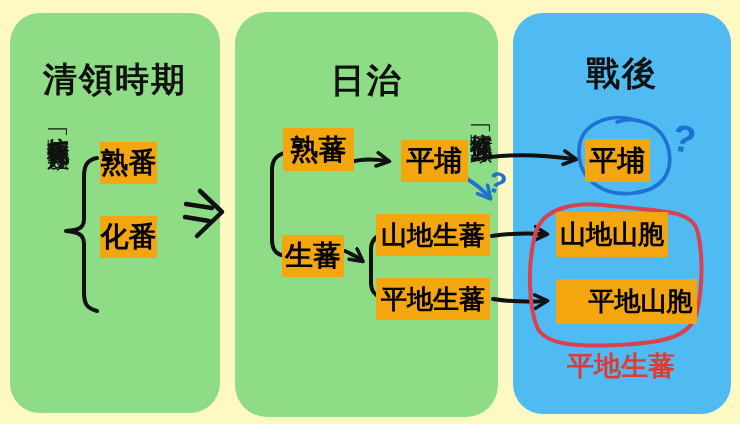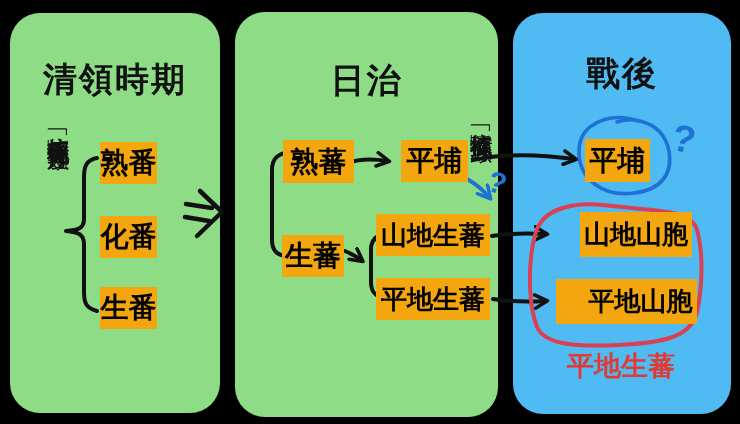--- a/index.html
+++ b/index.html
@@ -6,26 +6,26 @@
     --panel-green:#8edd86;
     --panel-blue:#50bbf2;
     --box-orange:#f3a60d;
     --pen-blue:#1f72d4;
     --pen-red:#d94050;
     --red-text:#e03a36;
     --ink:#111111;
   }
   html,body{margin:0;padding:0;background:#ffffff;}
   body{font-family:"Liberation Sans","DejaVu Sans",sans-serif;color:var(--ink);}
-  .stage{position:relative;width:740px;height:424px;background:#000000;overflow:hidden;}
+  .stage{position:relative;width:740px;height:424px;background:#fef9c3;overflow:hidden;}
   .panel{position:absolute;border-radius:30px;}
   .panel.green{background:var(--panel-green);}
   .panel.blue{background:var(--panel-blue);}
   .panel-qing{left:10px;top:13px;width:210px;height:400px;}
-  .panel-jp{left:235px;top:12px;width:263px;height:405px;}
+  .panel-jp{left:235px;top:12px;width:263px;height:405px;border-radius:32px;}
   .panel-post{left:513px;top:13px;width:218px;height:401px;}
   .panel-title{position:absolute;width:100%;text-align:center;font-size:34px;font-weight:700;letter-spacing:2px;color:var(--ink);}
   .panel-qing .panel-title{top:16px;}
   .panel-jp .panel-title{top:18px;}
   .panel-post .panel-title{top:22px;margin-top:16px;}
   .vnote{position:absolute;writing-mode:vertical-rl;text-orientation:upright;font-size:23px;font-weight:500;line-height:1.08;letter-spacing:1px;color:var(--ink);}
   .vnote-qing{left:36px;top:106px;height:290px;}
   .vnote-jp{left:234px;top:103px;height:215px;}
   .obox{position:absolute;background:var(--box-orange);display:flex;align-items:center;justify-content:center;font-weight:700;color:#000;white-space:nowrap;}
   .obox.c2{font-size:28px;}
@@ -93,30 +93,29 @@
 
     <path class="pen-blue-stroke" marker-end="url(#ah-blue)" d="M467 179 C476 184 483 190 489 197"></path>
 
     <path class="pen-blue-stroke" style="stroke-width:3.6" d="M638 121 C612 112 580 122 579 150 C578 180 604 197 634 193 C661 190 673 174 669 151 C665 131 652 124 640 121 C633 119 624 120 617 122"></path>
 
     <path class="pen-red-stroke" d="M612 206 C578 201 542 206 535 235 C527 266 529 307 537 327 C545 345 577 347 618 345 C661 343 691 338 697 312 C703 285 703 251 697 230 C691 209 655 211 612 206"></path>
   </svg>
 
   <div class="obox c2" style="left:100px;top:216px;width:57px;height:42px;">化番</div>
   <div class="obox c2" style="left:100px;top:142px;width:57px;height:42px;">熟番</div>
-  <div class="obox c2" style="left:100px;top:287px;width:57px;height:42px;">生番</div>
 
-  <div class="obox c2" style="left:283px;top:140px;width:71px;height:43px;">熟蕃</div>
+  <div class="obox c2" style="left:283px;top:128px;width:71px;height:43px;">熟蕃</div>
   <div class="obox c2" style="left:401px;top:140px;width:67px;height:42px;">平埔</div>
   <div class="obox c2" style="left:282px;top:235px;width:62px;height:42px;">生蕃</div>
   <div class="obox c4" style="left:376px;top:214px;width:114px;height:42px;">山地生蕃</div>
   <div class="obox c4" style="left:376px;top:278px;width:114px;height:42px;text-align:center;">平地生蕃</div>
 
   <div class="obox c2" style="left:585px;top:139px;width:65px;height:43px;">平埔</div>
-  <div class="obox c4" style="left:556px;top:212px;width:112px;height:45px;margin-left:24px;">山地山胞</div>
+  <div class="obox c4" style="left:556px;top:212px;width:112px;height:45px;">山地山胞</div>
   <div class="obox c4" style="left:556px;top:279px;width:113px;height:45px;padding-left:28px;">平地山胞</div>
 
   <div class="qmark qmark-transition">?</div>
   <div class="qmark qmark-pingpu">?</div>
 
   <div class="red-label">平地生蕃</div>
 
 </div>
 
 </body></html>

